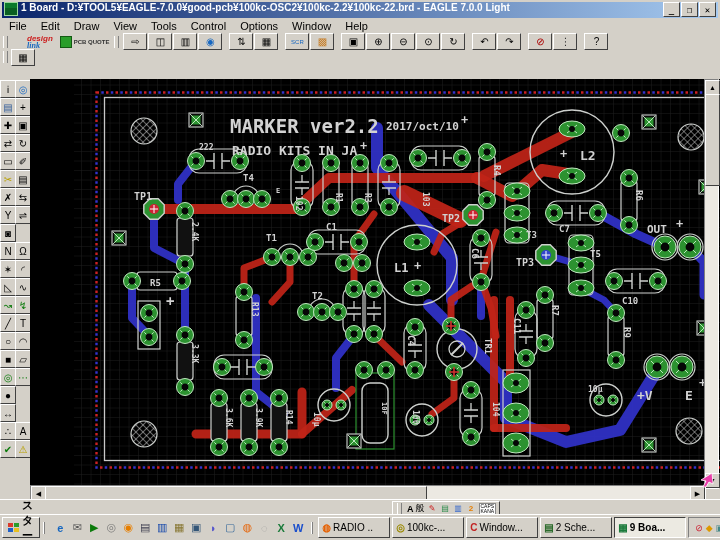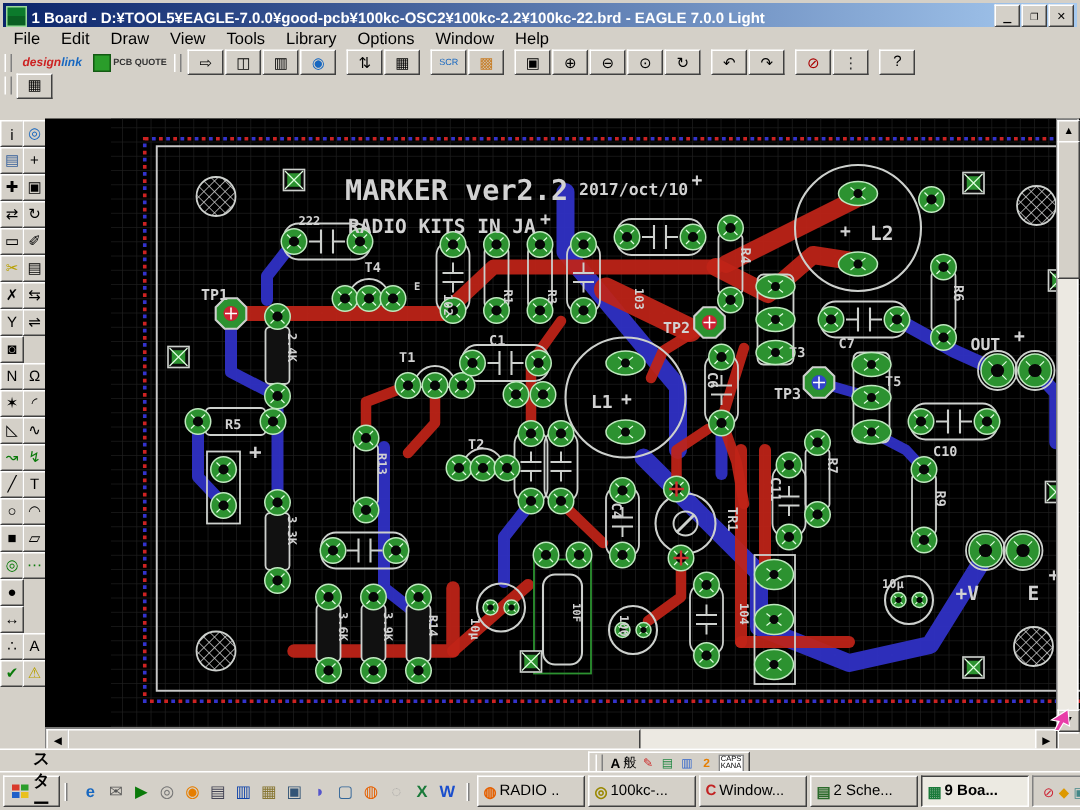--- a/index.html
+++ b/index.html
@@ -2,36 +2,36 @@
 <html><head>
 <meta charset="utf-8">
 <style>
   html,body{margin:0;padding:0;background:#555;}
   #screen{position:relative;width:720px;height:540px;background:#d4d0c8;overflow:hidden;
           font-family:"Liberation Sans",sans-serif;font-size:11px;color:#000;}
   
   .raised{border-top:1px solid #fff;border-left:1px solid #fff;border-right:1px solid #404040;border-bottom:1px solid #404040;background:#d4d0c8;}
   .sunken{border-top:1px solid #808080;border-left:1px solid #808080;border-right:1px solid #fff;border-bottom:1px solid #fff;}
   #titlebar{position:absolute;left:2px;top:2px;right:2px;height:16px;
-    background:linear-gradient(90deg,#0a246a,#a6caf0);display:flex;align-items:flex-end;padding:0 2px;}
+    background:linear-gradient(90deg,#0a246a,#a6caf0);display:flex;align-items:flex-start;padding:0 2px;}
   #title-icon{width:12px;height:12px;background:#0c7a2c;border:1px solid #9ad89a;margin-right:3px;flex:0 0 auto;
     background-image:linear-gradient(#0c7a2c 45%,#0a5f22 45%);}
   #title-text{color:#fff;font-weight:bold;font-size:10px;white-space:nowrap;overflow:hidden;flex:1;}
   .wbtn{width:15px;height:13px;margin-left:1px;display:flex;align-items:center;justify-content:center;
         font-size:9px;font-weight:bold;font-family:"DejaVu Sans Mono",monospace;}
   #menubar{position:absolute;left:2px;top:19px;right:2px;height:14px;display:flex;align-items:center;background:#d4d0c8;}
   .mitem{padding:0 7px;}
   #toolbar1{position:absolute;left:2px;top:33px;right:2px;height:17px;display:flex;align-items:center;gap:1px;}
   #toolbar2{position:absolute;left:2px;top:50px;right:2px;height:14px;display:flex;align-items:center;}
   .grip{width:3px;height:12px;margin:0 3px 0 1px;border-left:1px solid #fff;border-right:1px solid #808080;}
   .tbtn{min-width:20px;height:15px;display:flex;align-items:center;justify-content:center;
         font-size:10px;padding:0 1px;background:#d4d0c8;}
   .tsep{width:5px;height:15px;}
-  #brand{display:flex;line-height:7px;font-size:8px;font-weight:bold;font-style:italic;padding:0 3px;}
-  #brand .l1{color:#c22;} #brand .l2{color:#1767c0;}
+  #brand{display:flex;flex-direction:column;line-height:7px;font-size:8px;font-weight:bold;font-style:italic;padding:0 3px;margin-left:12px;}
+  #brand .l1{color:#c22;} #brand .l2{color:#1767c0;font-family:Liberation Serif, serif;}
   #quote{display:flex;align-items:center;gap:2px;padding:0 3px;font-size:6px;font-weight:bold;color:#333;line-height:6px;}
   #quote .qicon{width:10px;height:10px;background:#2a9d2a;border:1px solid #135a13;}
   #parambar{position:absolute;left:2px;top:64px;right:2px;height:16px;display:flex;align-items:center;}
   #coords{height:13px;padding:0 4px;background:#d4d0c8;font-size:10px;display:flex;align-items:center;white-space:nowrap;}
   .cmdline{flex:1;height:13px;margin-left:3px;border:0;outline:1px solid #808080;font-family:"Liberation Sans",sans-serif;font-size:10px;padding:0 2px;}
   
   #palette{position:absolute;left:0;top:80px;width:30px;bottom:53px;background:#d4d0c8;
     display:grid;grid-template-columns:15px 15px;align-content:flex-start;}
   .ptool{width:14px;height:16px;display:flex;align-items:center;justify-content:center;font-size:10px;}
   
@@ -73,21 +73,21 @@
     <span class="wbtn raised">❐</span>
     <span class="wbtn raised">✕</span>
   </div>
 
   <div id="menubar">
       <span class="mitem">File</span>
       <span class="mitem">Edit</span>
       <span class="mitem">Draw</span>
       <span class="mitem">View</span>
       <span class="mitem">Tools</span>
-      <span class="mitem">Library</span>
+      <span class="mitem">Control</span>
       <span class="mitem">Options</span>
       <span class="mitem">Window</span>
       <span class="mitem">Help</span>
     </div>
 
   <div id="toolbar1">
     <span class="grip"></span>
     <span id="brand">
       <span class="l1">design</span>
       <span class="l2">link</span>

